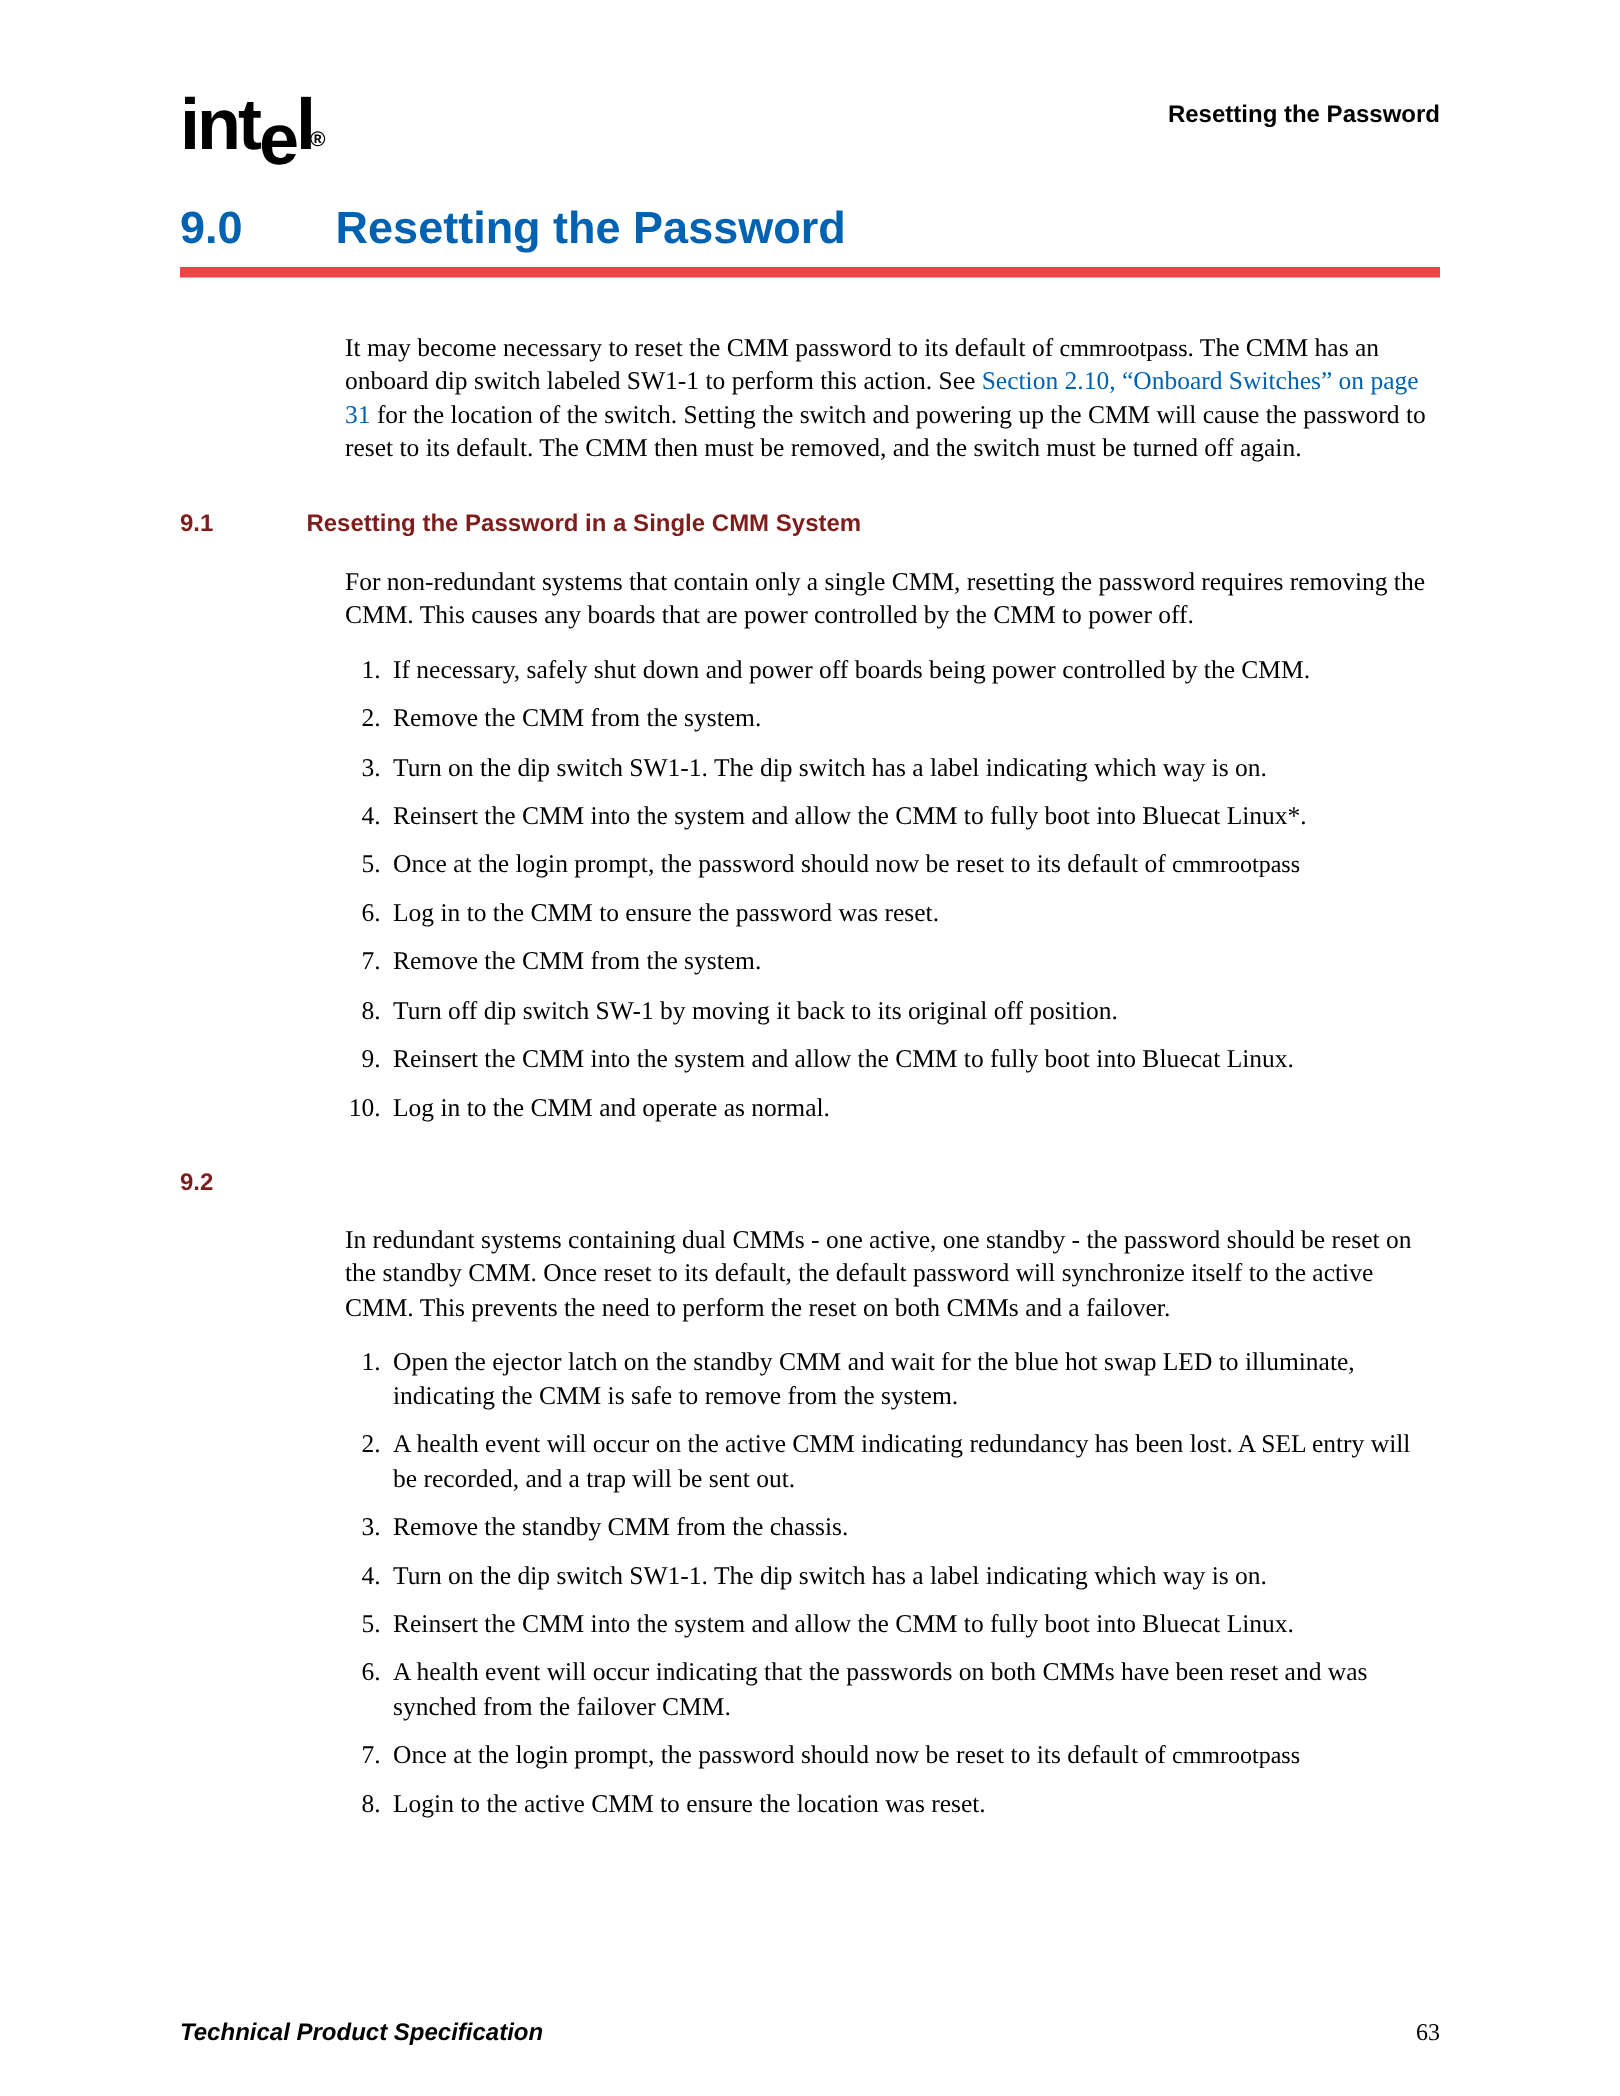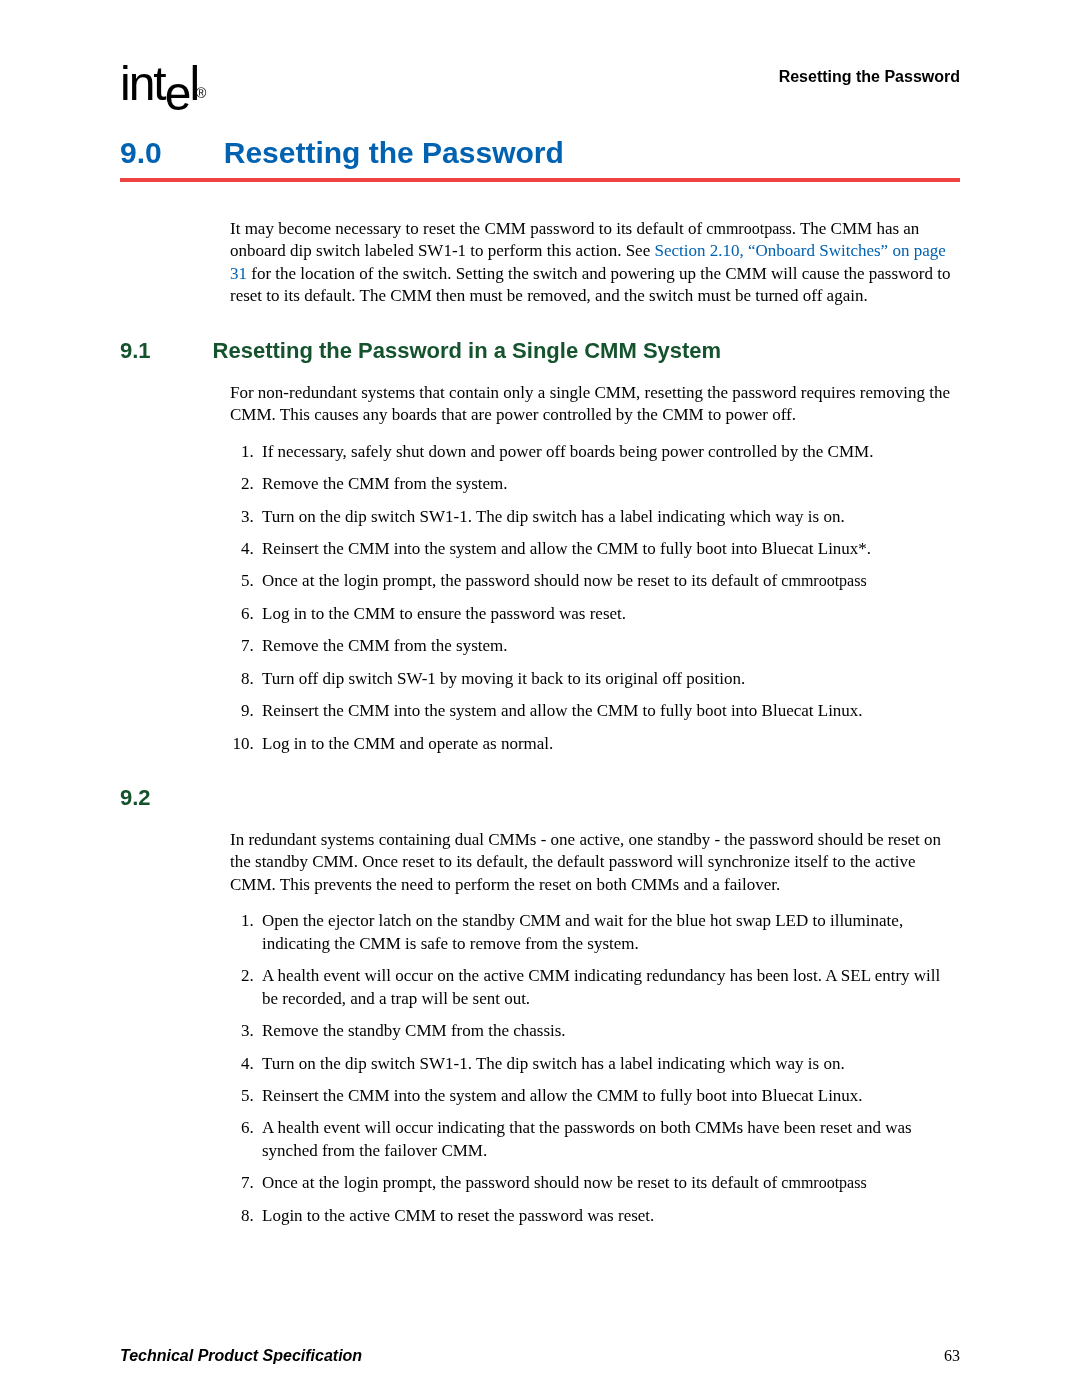--- a/index.html
+++ b/index.html
@@ -18,21 +18,21 @@
     padding: 60px 120px 50px 120px;
   }
   .header {
     display: flex;
     justify-content: space-between;
     align-items: flex-start;
     margin-bottom: 28px;
   }
   .logo {
     font-family: "Helvetica Neue", Helvetica, Arial, sans-serif;
-    font-weight: 400;
+    font-weight: 700;
     font-size: 48px;
     letter-spacing: -2px;
     line-height: 1;
   }
   .logo .dropped {
     position: relative;
     top: 10px;
     display: inline-block;
   }
   .logo .reg {
@@ -51,43 +51,43 @@
   }
   .header-right .line1 { font-weight: 700; font-style: italic; }
   .header-right .line1 .tm { font-size: 11px; font-style: italic; vertical-align: super; }
   .header-right .line1 .reg { font-size: 11px; font-style: italic; vertical-align: super; }
   .header-right .line2 { font-weight: 700; }
 
   .h1row {
     display: flex;
     align-items: center;
     gap: 62px;
-    border-bottom: 4px solid #ef4444;
+    border-bottom: 7px solid #ef4444;
     padding-bottom: 8px;
     margin-top: 20px;
     margin-bottom: 36px;
   }
   .h1num, .h1title {
     font-family: Arial, Helvetica, sans-serif;
     font-weight: 700;
     font-size: 30px;
     color: #0062b0;
   }
   .h2row {
     display: flex;
     align-items: baseline;
     gap: 62px;
     margin-top: 30px;
     margin-bottom: 18px;
   }
   .h2num, .h2title {
     font-family: Arial, Helvetica, sans-serif;
     font-weight: 700;
-    font-size: 22px;
-    color: #14532d;
+    font-size: 16px;
+    color: #7f1d1d;
   }
   .body-block {
     margin-left: 110px;
     font-size: 17px;
     line-height: 1.32;
   }
   .body-block p { margin: 0 0 14px 0; }
   .body-block .mono {
     font-family: Liberation Serif, serif;
     font-size: 16px;
@@ -168,21 +168,21 @@
   <div class="body-block">
     <p>In redundant systems containing dual CMMs - one active, one standby - the password should be reset on the standby CMM. Once reset to its default, the default password will synchronize itself to the active CMM. This prevents the need to perform the reset on both CMMs and a failover.</p>
     <ol class="steps">
         <li>Open the ejector latch on the standby CMM and wait for the blue hot swap LED to illuminate, indicating the CMM is safe to remove from the system.</li>
         <li>A health event will occur on the active CMM indicating redundancy has been lost. A SEL entry will be recorded, and a trap will be sent out.</li>
         <li>Remove the standby CMM from the chassis.</li>
         <li>Turn on the dip switch SW1-1. The dip switch has a label indicating which way is on.</li>
         <li>Reinsert the CMM into the system and allow the CMM to fully boot into Bluecat Linux.</li>
         <li>A health event will occur indicating that the passwords on both CMMs have been reset and was synched from the failover CMM.</li>
         <li>Once at the login prompt, the password should now be reset to its default of <span class="mono">cmmrootpass</span></li>
-        <li>Login to the active CMM to reset the password was reset.</li>
+        <li>Login to the active CMM to ensure the location was reset.</li>
       </ol>
   </div>
 
   <div class="footer">
     <span class="left">Technical Product Specification</span>
     <span class="right">63</span>
   </div>
 
 </div>
 

